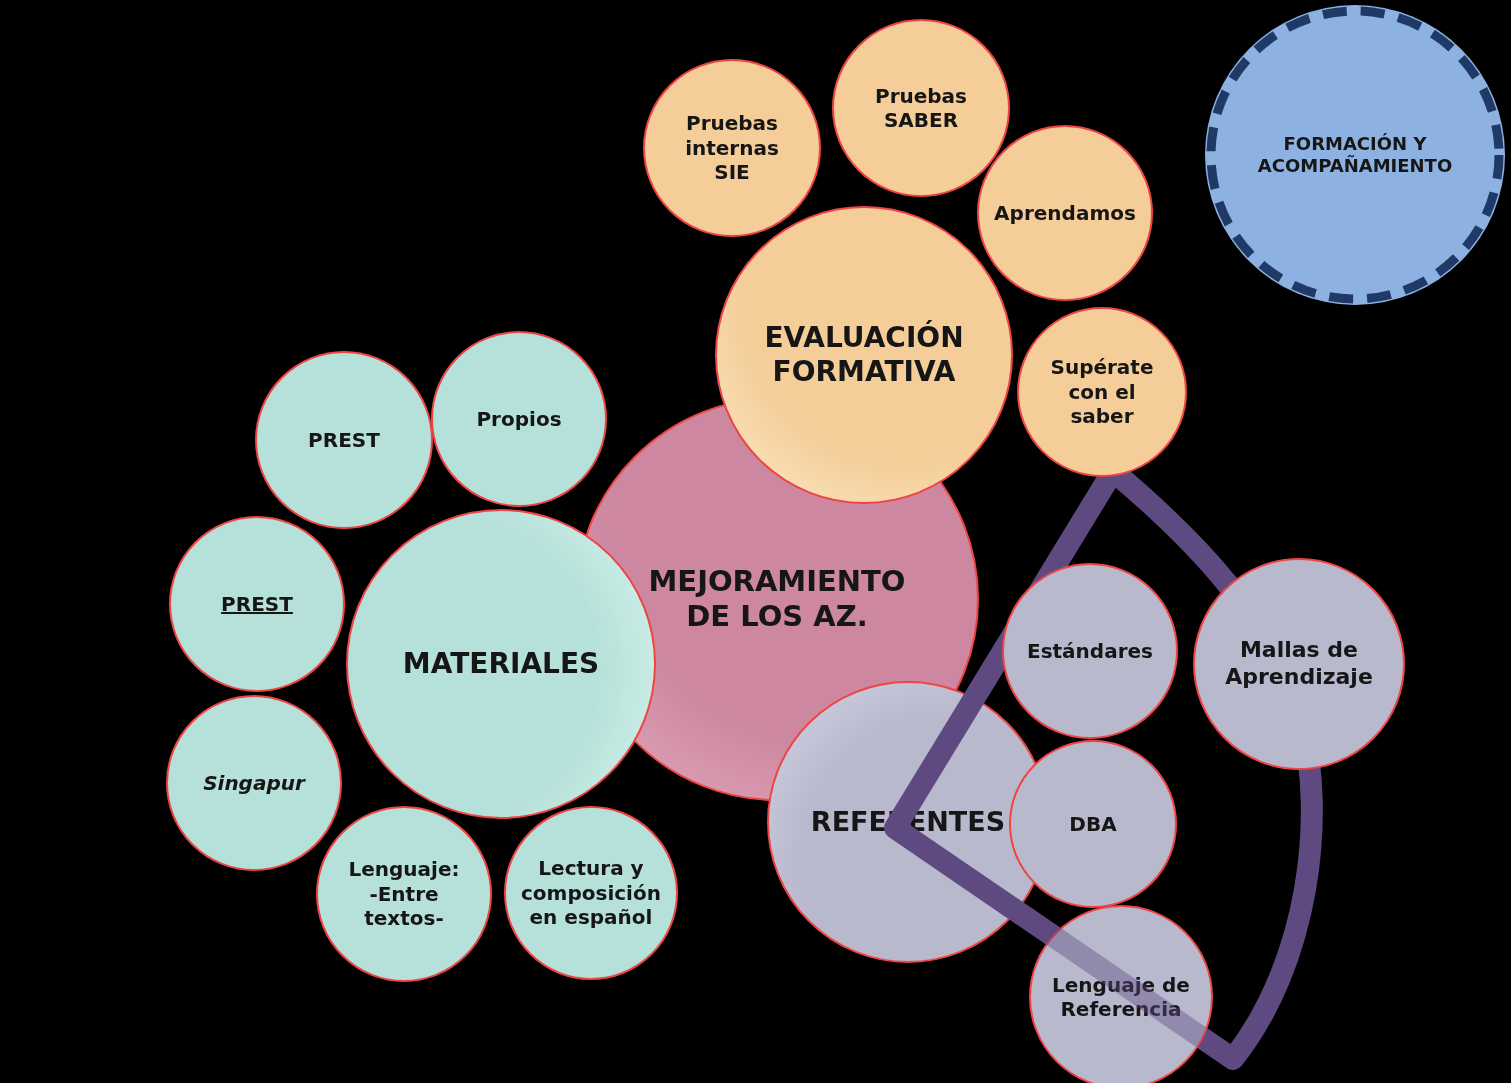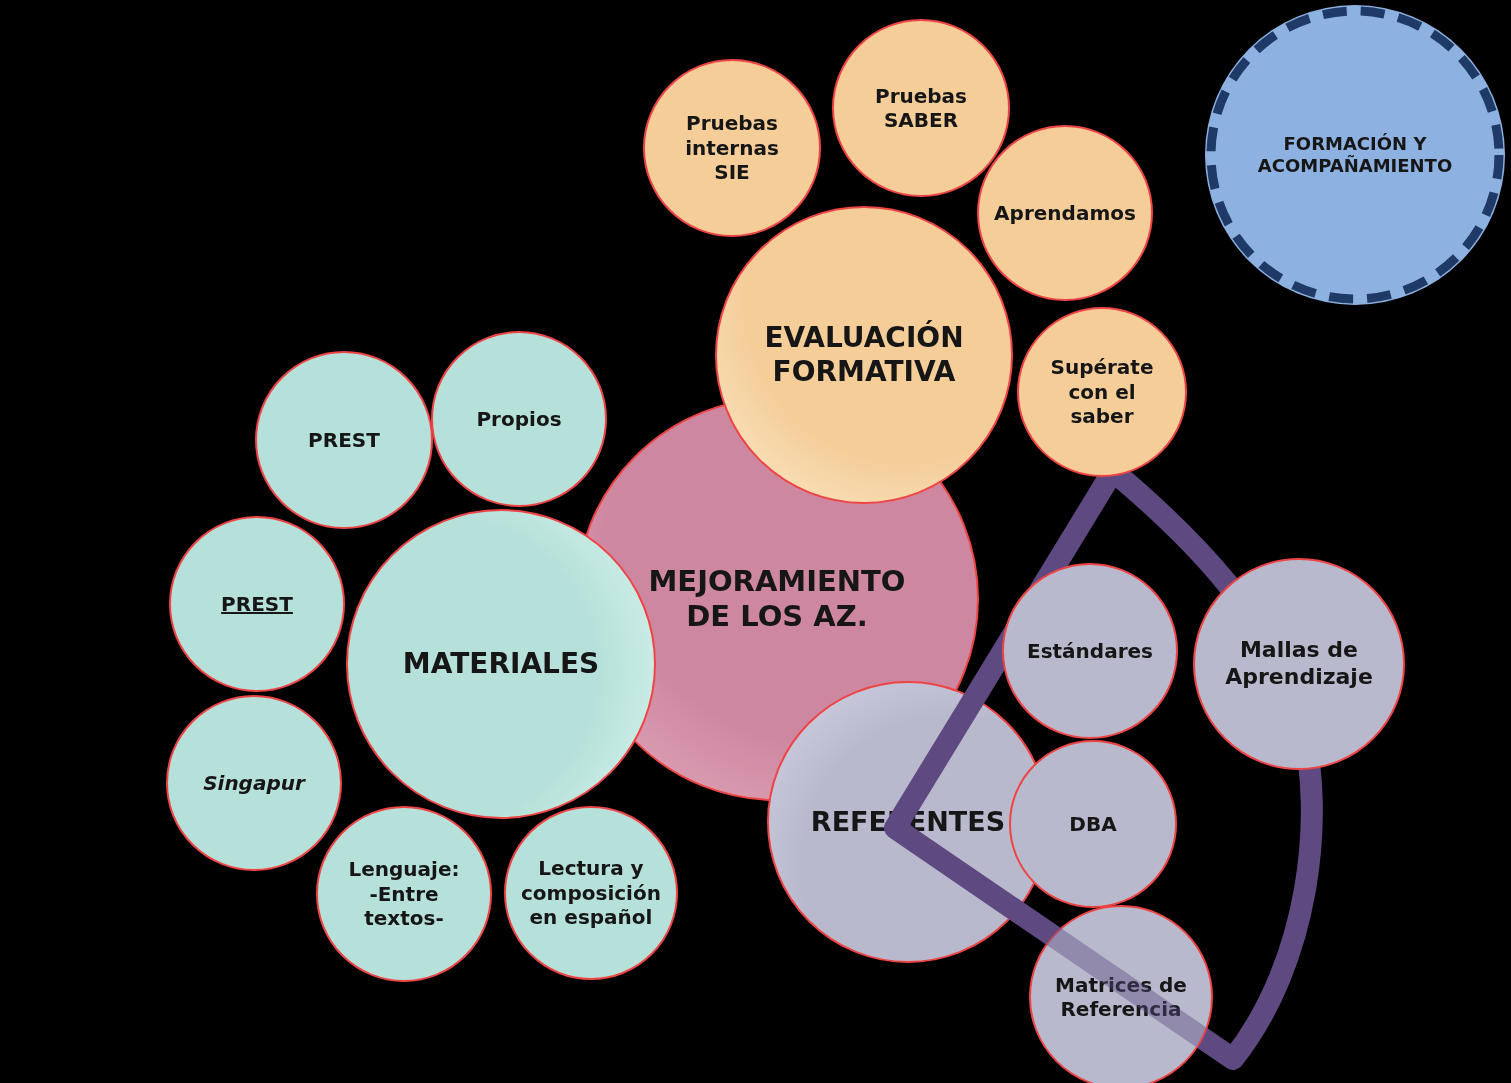--- a/index.html
+++ b/index.html
@@ -109,21 +109,21 @@
     <span>Estándares</span>
   </div>
   <div class="bubble sat lav" style="left:1193px;top:558px;width:208px;height:208px;font-size:22px;">
     <span>Mallas de
 Aprendizaje</span>
   </div>
   <div class="bubble sat lav" style="left:1009px;top:740px;width:164px;height:164px;">
     <span>DBA</span>
   </div>
   <div class="bubble sat matrices" style="left:1029px;top:905px;width:180px;height:180px;">
-    <span>Matrices de
+    <span>Lenguaje de
 Referencia</span>
   </div>
 
   <svg id="connector-overlay" class="layer" viewBox="0 0 1511 1083">
     <defs>
         <clipPath id="matClip">
           <circle cx="1119" cy="995" r="93"></circle>
         </clipPath>
       </defs>
     <path d="M 1233 1059 L 895 828 L 1113 471

